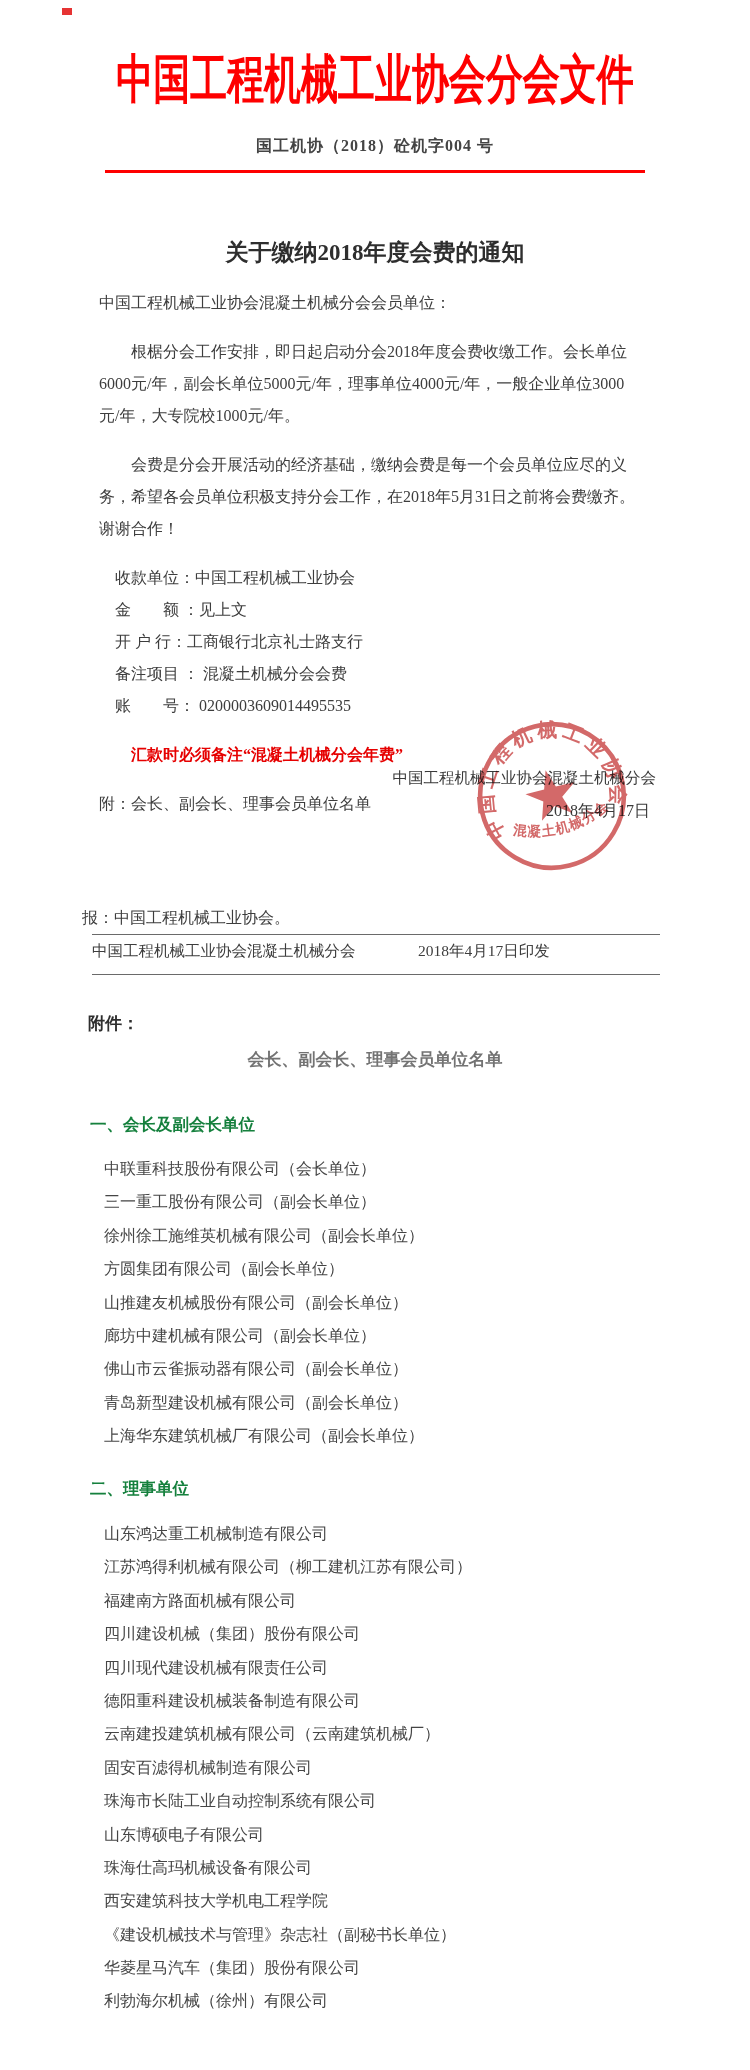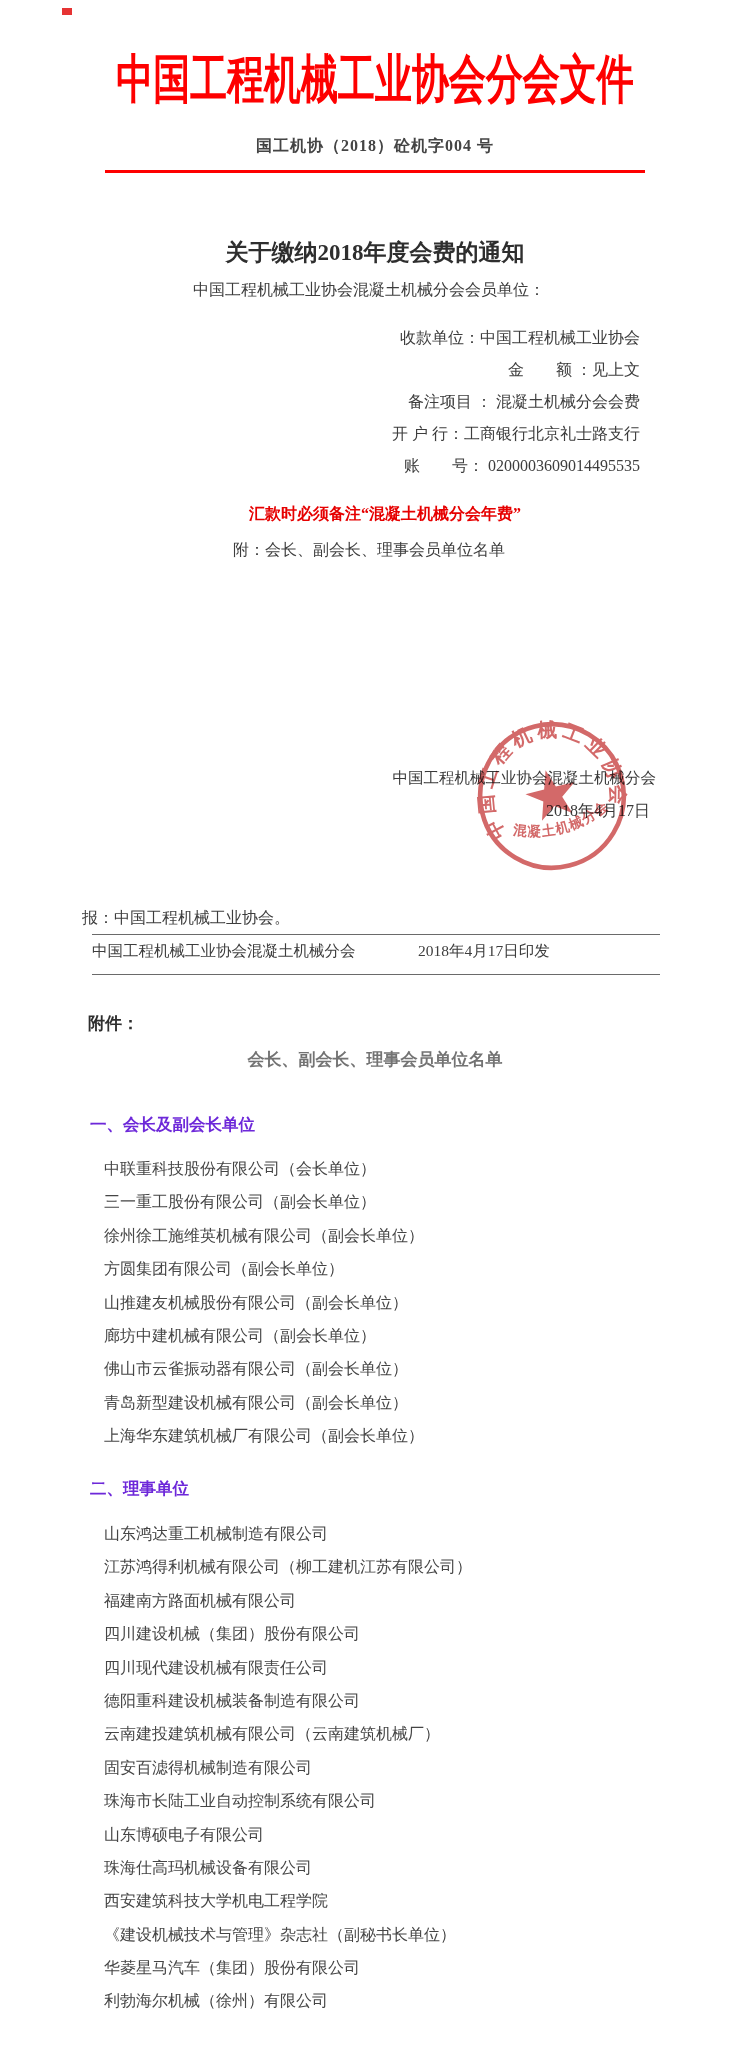--- a/index.html
+++ b/index.html
@@ -11,40 +11,40 @@
   .doc-title {
     position:absolute; top:44px; left:0; width:100%; text-align:center;
     color:#fe0000; font-size:42px; font-weight:bold; white-space:nowrap;
     transform:scale(0.88,1.25); transform-origin:center top;
   }
   .doc-number { position:absolute; top:136px; left:0; width:100%; text-align:center; font-size:16px; letter-spacing:1px; color:#444;font-weight:bold; }
   .red-line { position:absolute; top:170px; left:105px; width:540px; height:3px; background:#fe0000; }
   .notice-title { position:absolute; top:198px; left:0; width:100%; text-align:center; font-size:23px; font-weight:bold; color:#2e2e2e;margin-top:39px; }
 
   .body-block { position:absolute; top:270px; left:82px; width:574px; font-size:16px; line-height:32px; }
-  .body-block p { margin:4px;text-align:center; }
+  .body-block p { margin:17px; }
   .para { text-indent:2em; }
-  .pay-list { list-style:none; margin:16px; padding:0 0 0 2em;text-align:right; }
+  .pay-list { list-style:none; margin:1px; padding:0 0 0 2em; }
   .pay-list li { line-height:32px; }
   .red-note { color:#e60000; padding-left:2em; font-weight:bold; }
   .attach-note { margin-top:38px; }
 
   .sig-org  { position:absolute; top:768px; left:300px; width:356px; text-align:right; font-size:15.5px; color:#3a3a3a; }
   .sig-date { position:absolute; top:801px; left:300px; width:350px; text-align:right; font-size:16px; color:#3a3a3a; }
   .stamp { position:absolute; left:468px; top:712px; width:168px; height:168px; transform:rotate(-14deg); opacity:0.82; mix-blend-mode:multiply; }
 
   .report-line { position:absolute; top:908px; left:82px; font-size:16px; }
   .hr1 { position:absolute; top:934px; left:92px; width:568px; height:1px; background:#6a6a6a; }
   .issuer { position:absolute; top:941px; left:92px; font-size:15.5px; }
   .issue-info { position:absolute; top:941px; left:418px; font-size:15.5px; }
   .hr2 { position:absolute; top:974px; left:92px; width:568px; height:1px; background:#6a6a6a; }
 
   .attach-label { position:absolute; top:1012px; left:88px; font-size:17px; font-weight:bold; color:#2e2e2e; }
   .attach-title { position:absolute; top:1048px; left:0; width:100%; text-align:center; font-size:17px; font-weight:bold; color:#737373; }
-  .sec-heading { position:absolute; left:90px; font-size:16.5px; font-weight:bold; color:#6d28d9; }
+  .sec-heading { position:absolute; left:90px; font-size:16.5px; font-weight:bold; color:#15803d; }
   .sec1-heading { top:1114px; }
   .sec2-heading { top:1478px; }
   .member-list { position:absolute; left:92px; list-style:none; margin:12px; padding:0; font-size:16px; color:#454545; }
   .member-list li { line-height:33.4px; height:33.4px; white-space:nowrap; }
   .sec1-list { top:1140px; }
   .sec2-list { top:1505px; }
 </style>
 </head>
 <body>
 
@@ -53,26 +53,31 @@
   <div class="corner-mark"></div>
 
   <div class="doc-title">中国工程机械工业协会分会文件</div>
   <div class="doc-number">国工机协（2018）砼机字004 号</div>
   <div class="red-line"></div>
 
   <div class="notice-title">关于缴纳2018年度会费的通知</div>
 
   <div class="body-block">
     <p>中国工程机械工业协会混凝土机械分会会员单位：</p>
+    <div>
+
+    <p class="para">根椐分会工作安排，即日起启动分会2018年度会费收缴工作。会长单位6000元/年，副会长单位5000元/年，理事单位4000元/年，一般企业单位3000元/年，大专院校1000元/年。</p>
+        <p class="para">会费是分会开展活动的经济基础，缴纳会费是每一个会员单位应尽的义务，希望各会员单位积极支持分会工作，在2018年5月31日之前将会费缴齐。谢谢合作！</p>
+      </div>
     <ul class="pay-list">
 
     <li>收款单位：中国工程机械工业协会</li>
         <li>金　　额 ：见上文</li>
+        <li>开 户 行：工商银行北京礼士路支行</li>
         <li>备注项目 ：  混凝土机械分会会费</li>
-        <li>开 户 行：工商银行北京礼士路支行</li>
         <li>账　　号：  0200003609014495535</li>
       </ul>
     <p class="red-note">汇款时必须备注“混凝土机械分会年费”</p>
     <p class="attach-note">附：会长、副会长、理事会员单位名单</p>
   </div>
 
   <div class="sig-org">中国工程机械工业协会混凝土机械分会</div>
   <div class="sig-date">2018年4月17日</div>
 
   <svg class="stamp" viewBox="0 0 164 164">

